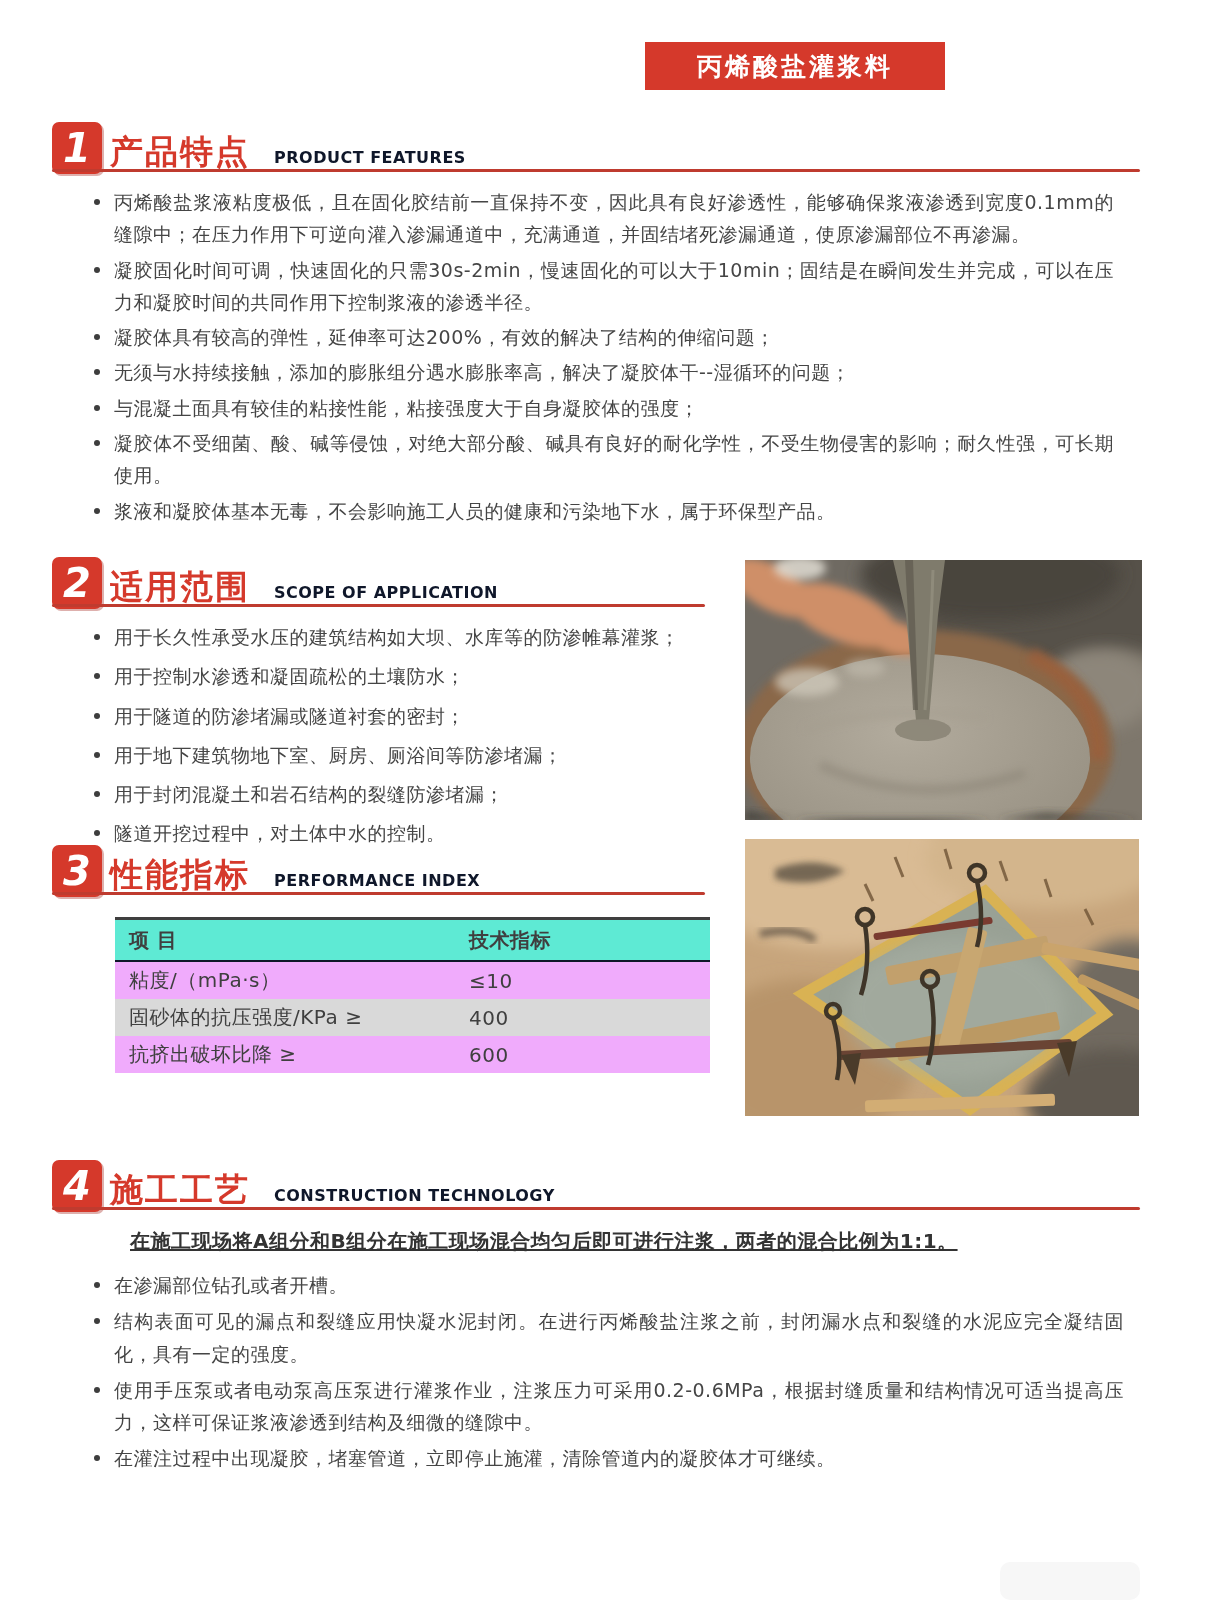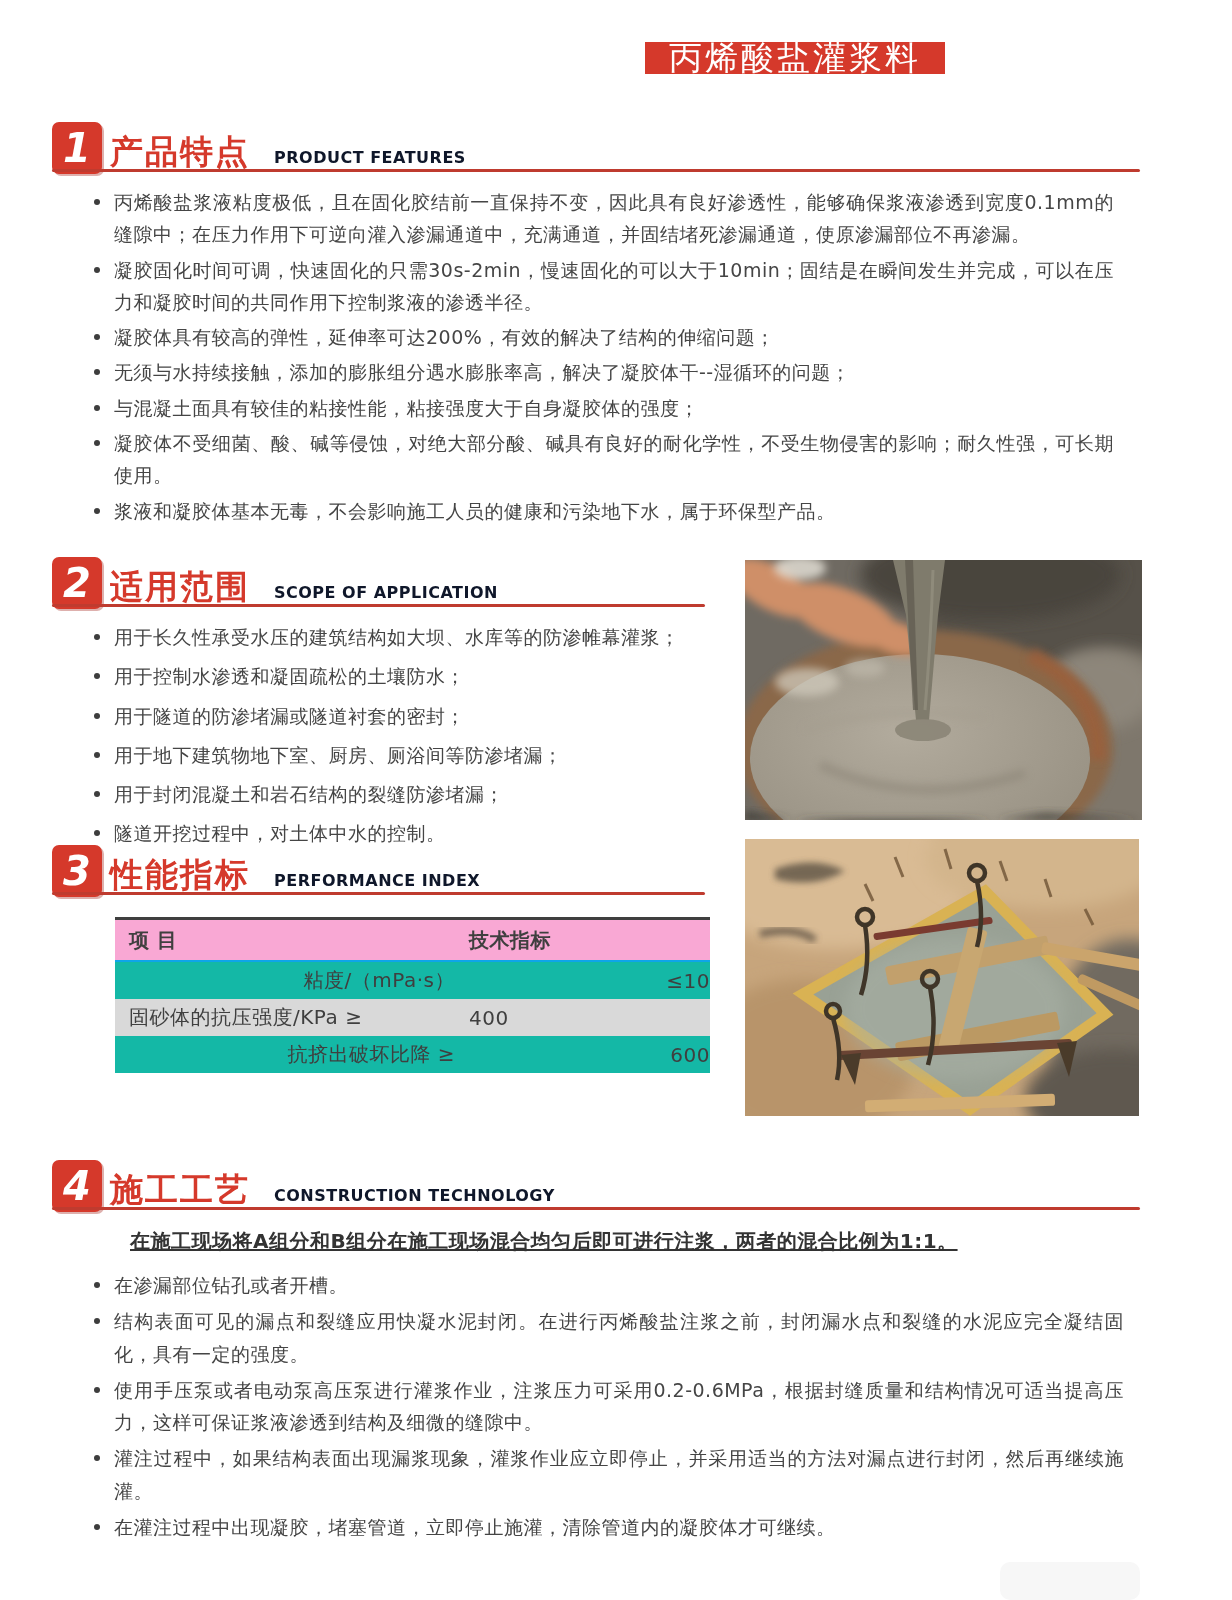--- a/index.html
+++ b/index.html
@@ -5,24 +5,24 @@
   html,body{margin:0;padding:0;background:#ffffff;}
   body{
     width:1232px;height:1600px;position:relative;overflow:hidden;
     font-family:"DejaVu Sans","Liberation Sans",sans-serif;
     color:#444444;
   }
   .page{position:absolute;inset:0;}
 
   
   .title-badge{
-    position:absolute;left:645px;top:42px;width:300px;height:32px;
+    position:absolute;left:645px;top:42px;width:300px;height:48px;
     background:#d5392b;color:#ffffff;
     display:flex;align-items:center;justify-content:center;
-    font-size:33px;font-weight:normal;letter-spacing:3px;
+    font-size:25px;font-weight:bold;letter-spacing:3px;
   }
 
   
   .sec{position:absolute;left:52px;}
   .sec-header{position:relative;height:52px;}
   .sec-rule{
     position:absolute;left:0;right:0;bottom:0;height:3px;
     background:#bf3b2f;border-radius:2px;
   }
   .num-badge{
@@ -64,26 +64,26 @@
   
   table.perf-table{
     margin:22px 0 0 63px;width:595px;border-collapse:collapse;
     font-size:20px;color:#3f3f3f;table-layout:fixed;
   }
   table.perf-table col.c1{width:340px;}
   table.perf-table th,table.perf-table td{
     text-align:left;padding:5px 0 5px 14px;font-weight:normal;letter-spacing:.5px;
   }
   table.perf-table thead th{
-    background:#f9a8d4;font-weight:bold;
-    border-top:3px solid #3f3f3f;border-bottom:2px solid #0ea5e9;
+    background:#5eead4;font-weight:bold;
+    border-top:3px solid #3f3f3f;border-bottom:2px solid #0f172a;
     height:30px;
     margin-left:44px;
   }
-  tr.r-white td{background:#14b8a6;height:26px;text-align:right;}
+  tr.r-white td{background:#f0abfc;height:26px;}
   tr.r-gray td{background:#d9d9d9;height:26px;}
   tr.r-tall td{height:58px;}
   td .vline{line-height:1.5;}
 
   
   .photo{position:absolute;overflow:hidden;}
   .photo svg{display:block;width:100%;height:100%;}
   #photo1{left:745px;top:560px;width:397px;height:260px;}
   #photo2{left:745px;top:839px;width:394px;height:277px;}
 
@@ -287,20 +287,19 @@
       <div class="num-badge">4</div>
       <h2 class="sec-title">施工工艺</h2>
       <span class="sec-sub" style="left:222px;">CONSTRUCTION TECHNOLOGY</span>
       <div class="sec-rule"></div>
     </div>
     <p class="sec4-intro">在施工现场将A组分和B组分在施工现场混合均匀后即可进行注浆，两者的混合比例为1:1。</p>
     <ul class="bullets">
       <li>在渗漏部位钻孔或者开槽。</li>
       <li>结构表面可见的漏点和裂缝应用快凝水泥封闭。在进行丙烯酸盐注浆之前，封闭漏水点和裂缝的水泥应完全凝结固化，具有一定的强度。</li>
       <li>使用手压泵或者电动泵高压泵进行灌浆作业，注浆压力可采用0.2-0.6MPa，根据封缝质量和结构情况可适当提高压力，这样可保证浆液渗透到结构及细微的缝隙中。</li>
-      <li>灌注过程中，如果结构表面出现漏浆现象，灌浆作业应立即停止，并采用适当的方法对漏点进行封闭，然后再继续施灌。</li>
       <li>在灌注过程中出现凝胶，堵塞管道，立即停止施灌，清除管道内的凝胶体才可继续。</li>
     </ul>
   </section>
 
   <div class="smudge"></div>
 
 </div>
 
 </body></html>

